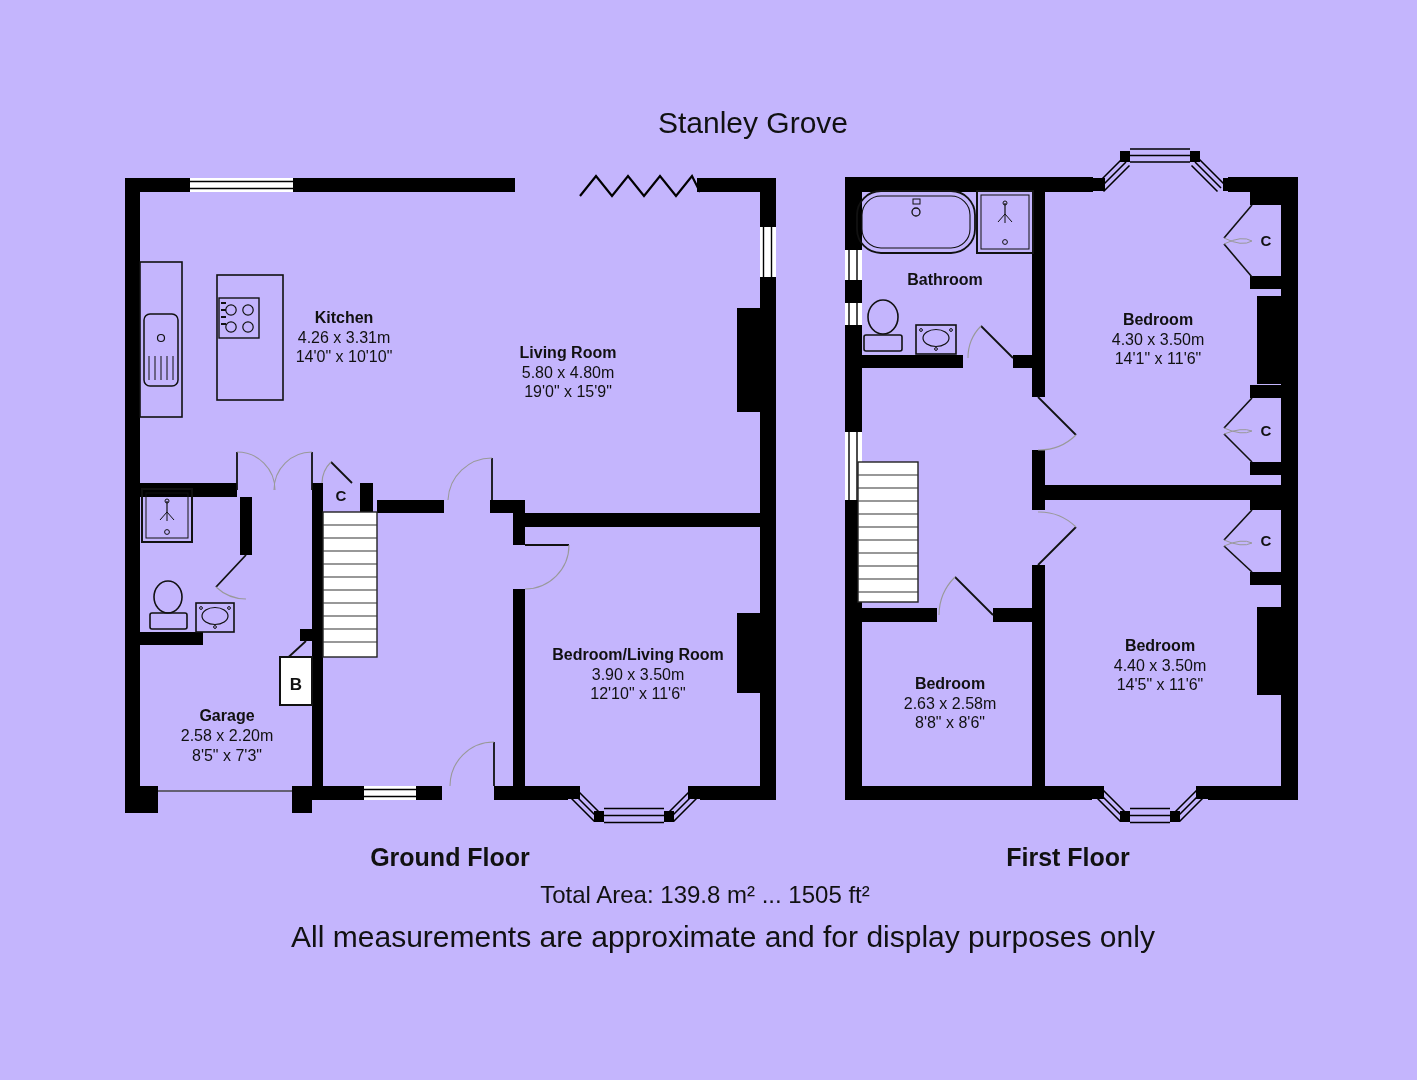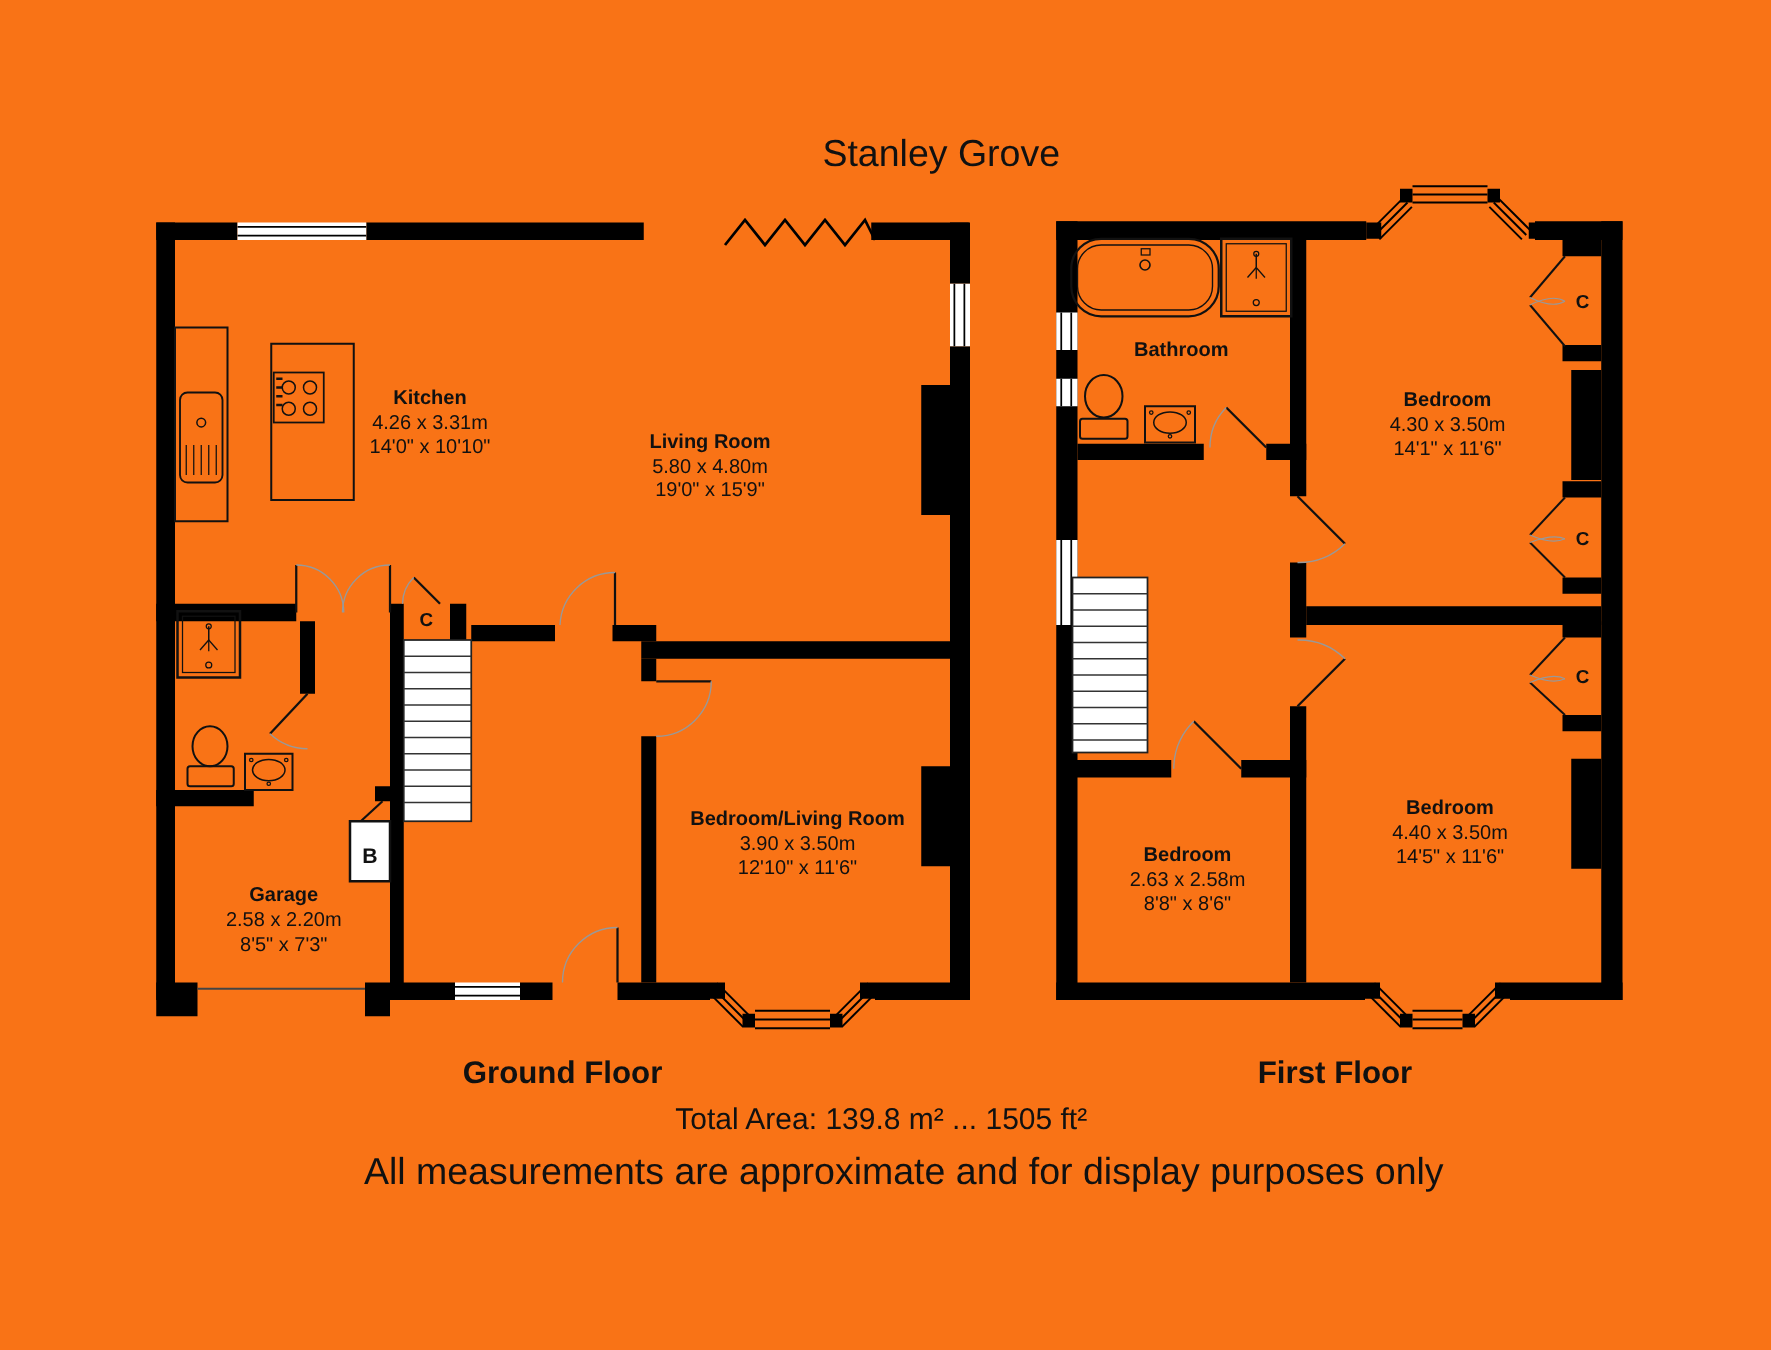--- a/index.html
+++ b/index.html
@@ -1,19 +1,19 @@
 <!DOCTYPE html>
 <html><head>
 <meta charset="utf-8">
 <style>
   html,body{margin:0;padding:0;background:#ffffff;}
   .canvas{
     position:relative;
     width:1417px;height:1080px;
-    background:#f97316;
+    background:#c4b5fd;
     font-family:"Liberation Sans", sans-serif;
     overflow:hidden;
   }
   svg text{fill:#111111;font-family:"Liberation Sans", sans-serif;}
   .room-name{font-weight:bold;font-size:16px;}
   .room-dim{font-size:16px;}
   .cup-label{font-weight:bold;font-size:15px;}
   .boiler-label{font-weight:bold;font-size:17px;}
   .plan-title{font-size:30px;}
   .floor-label{font-weight:bold;font-size:25px;}

